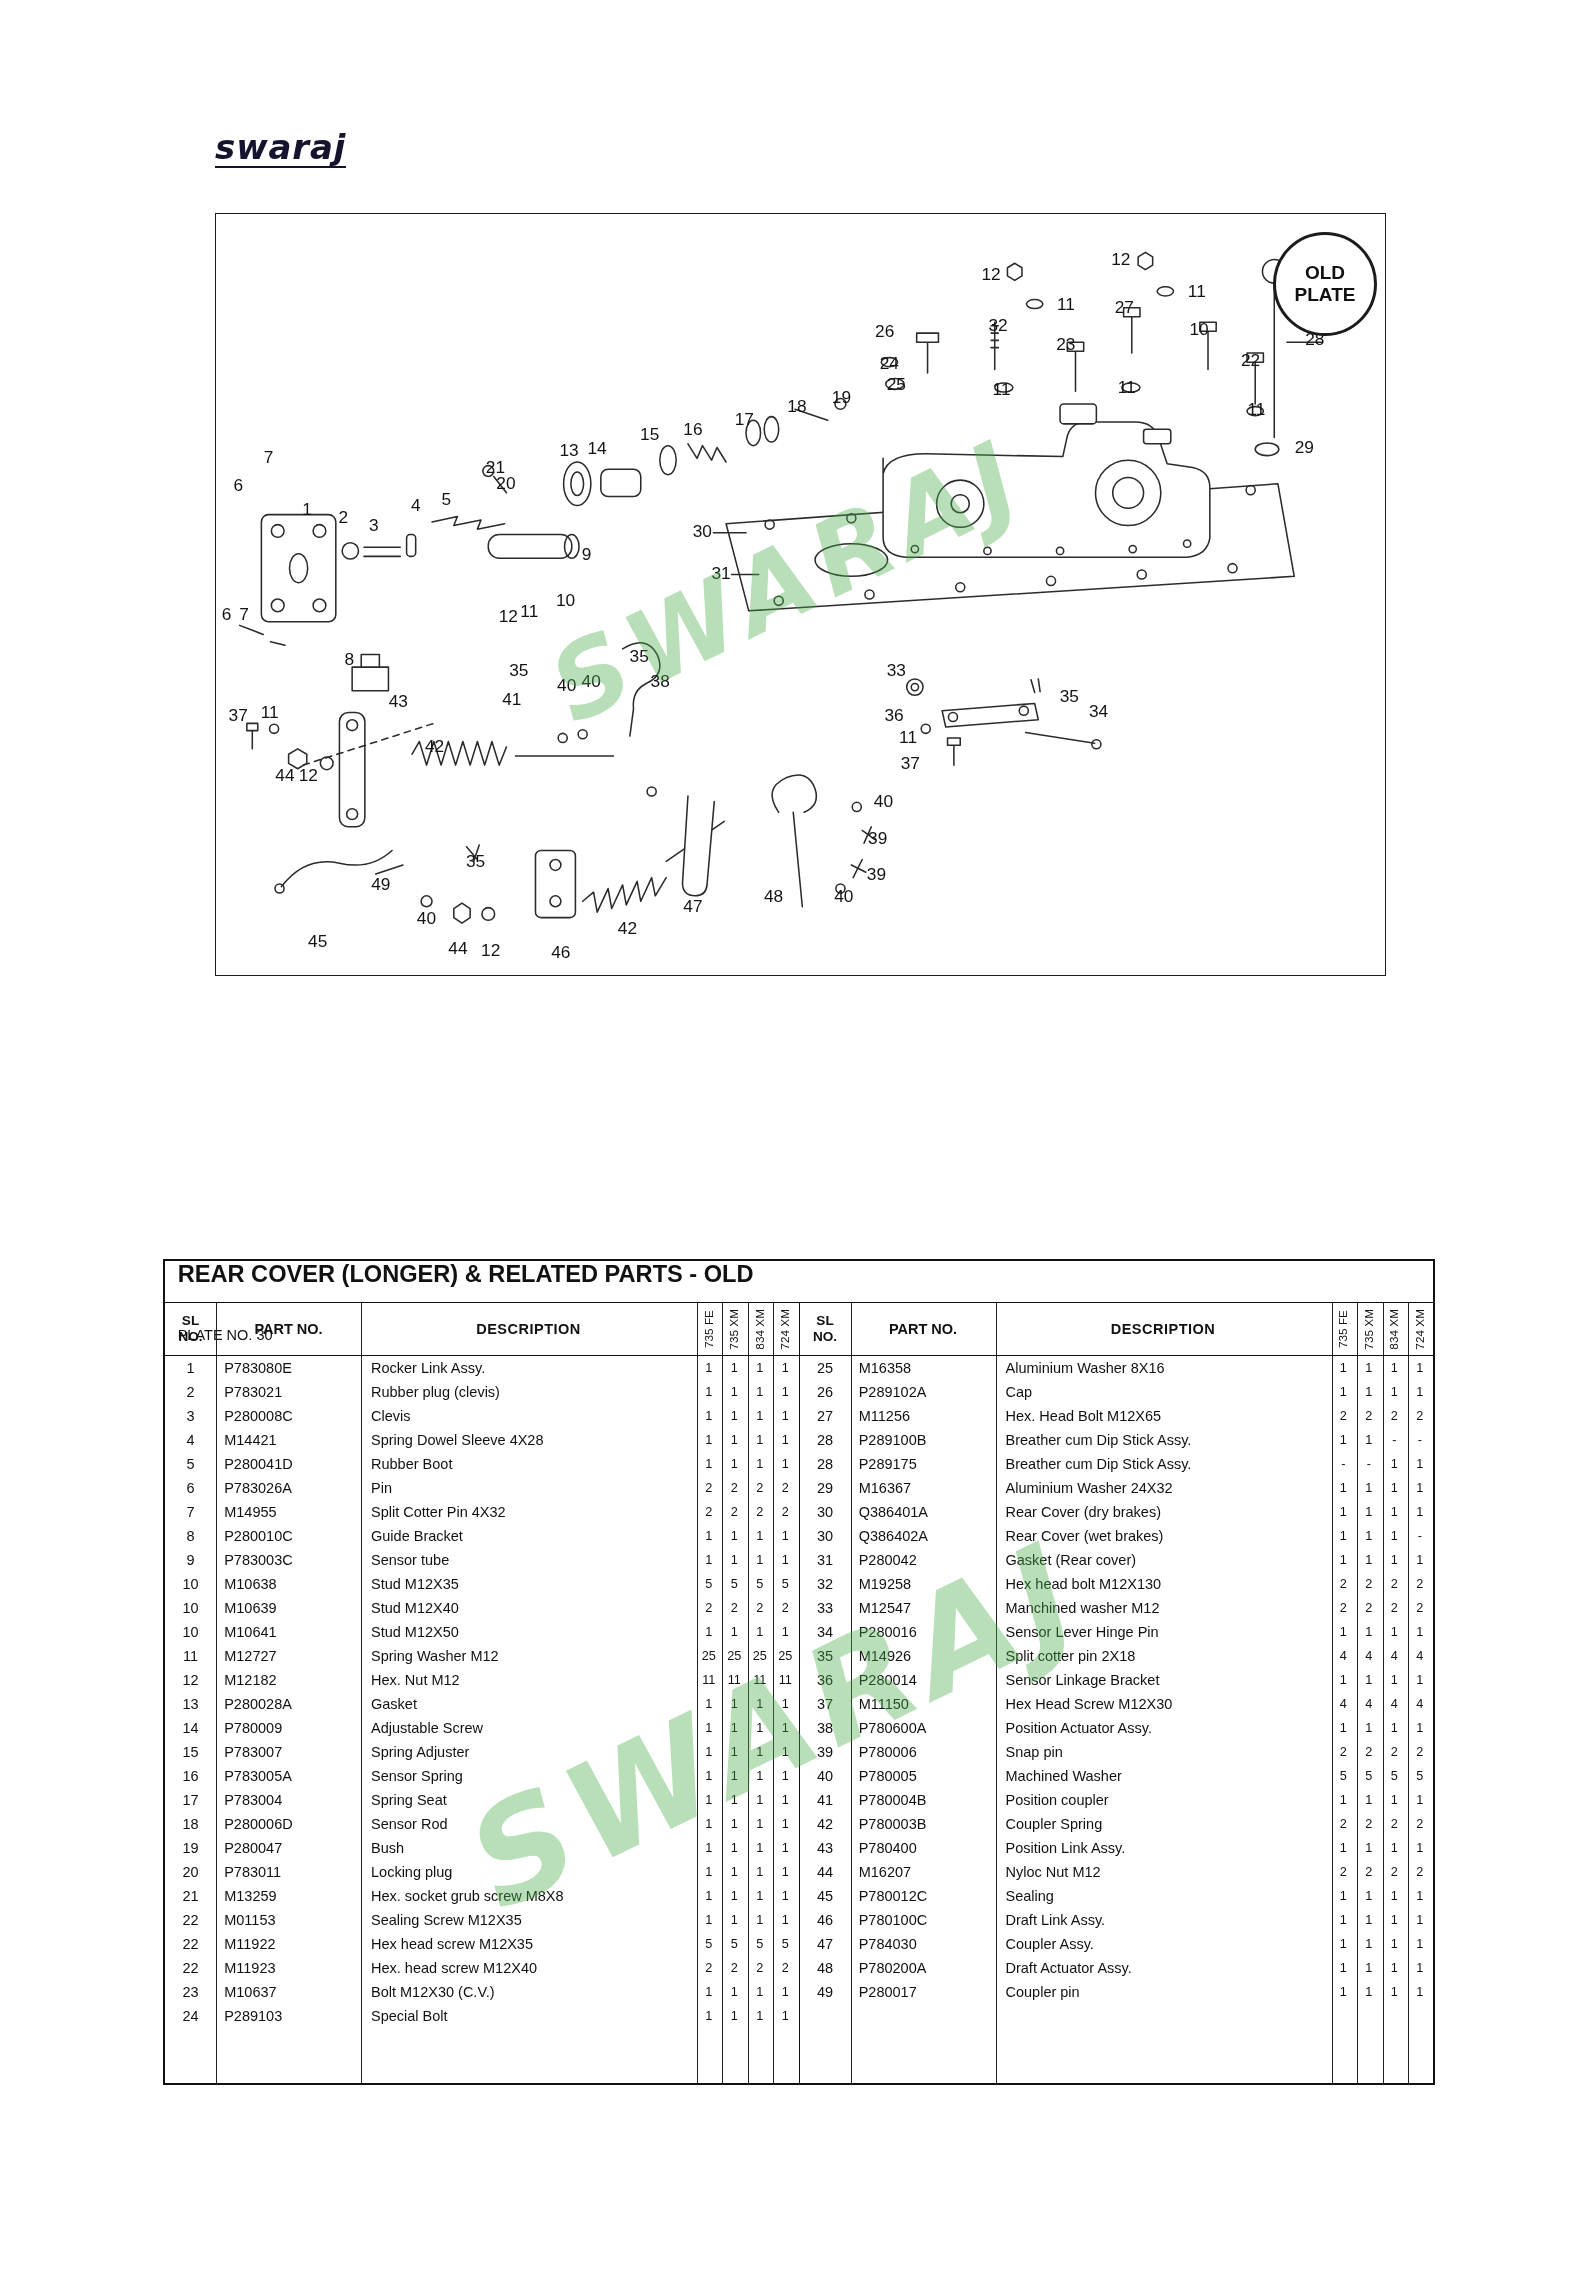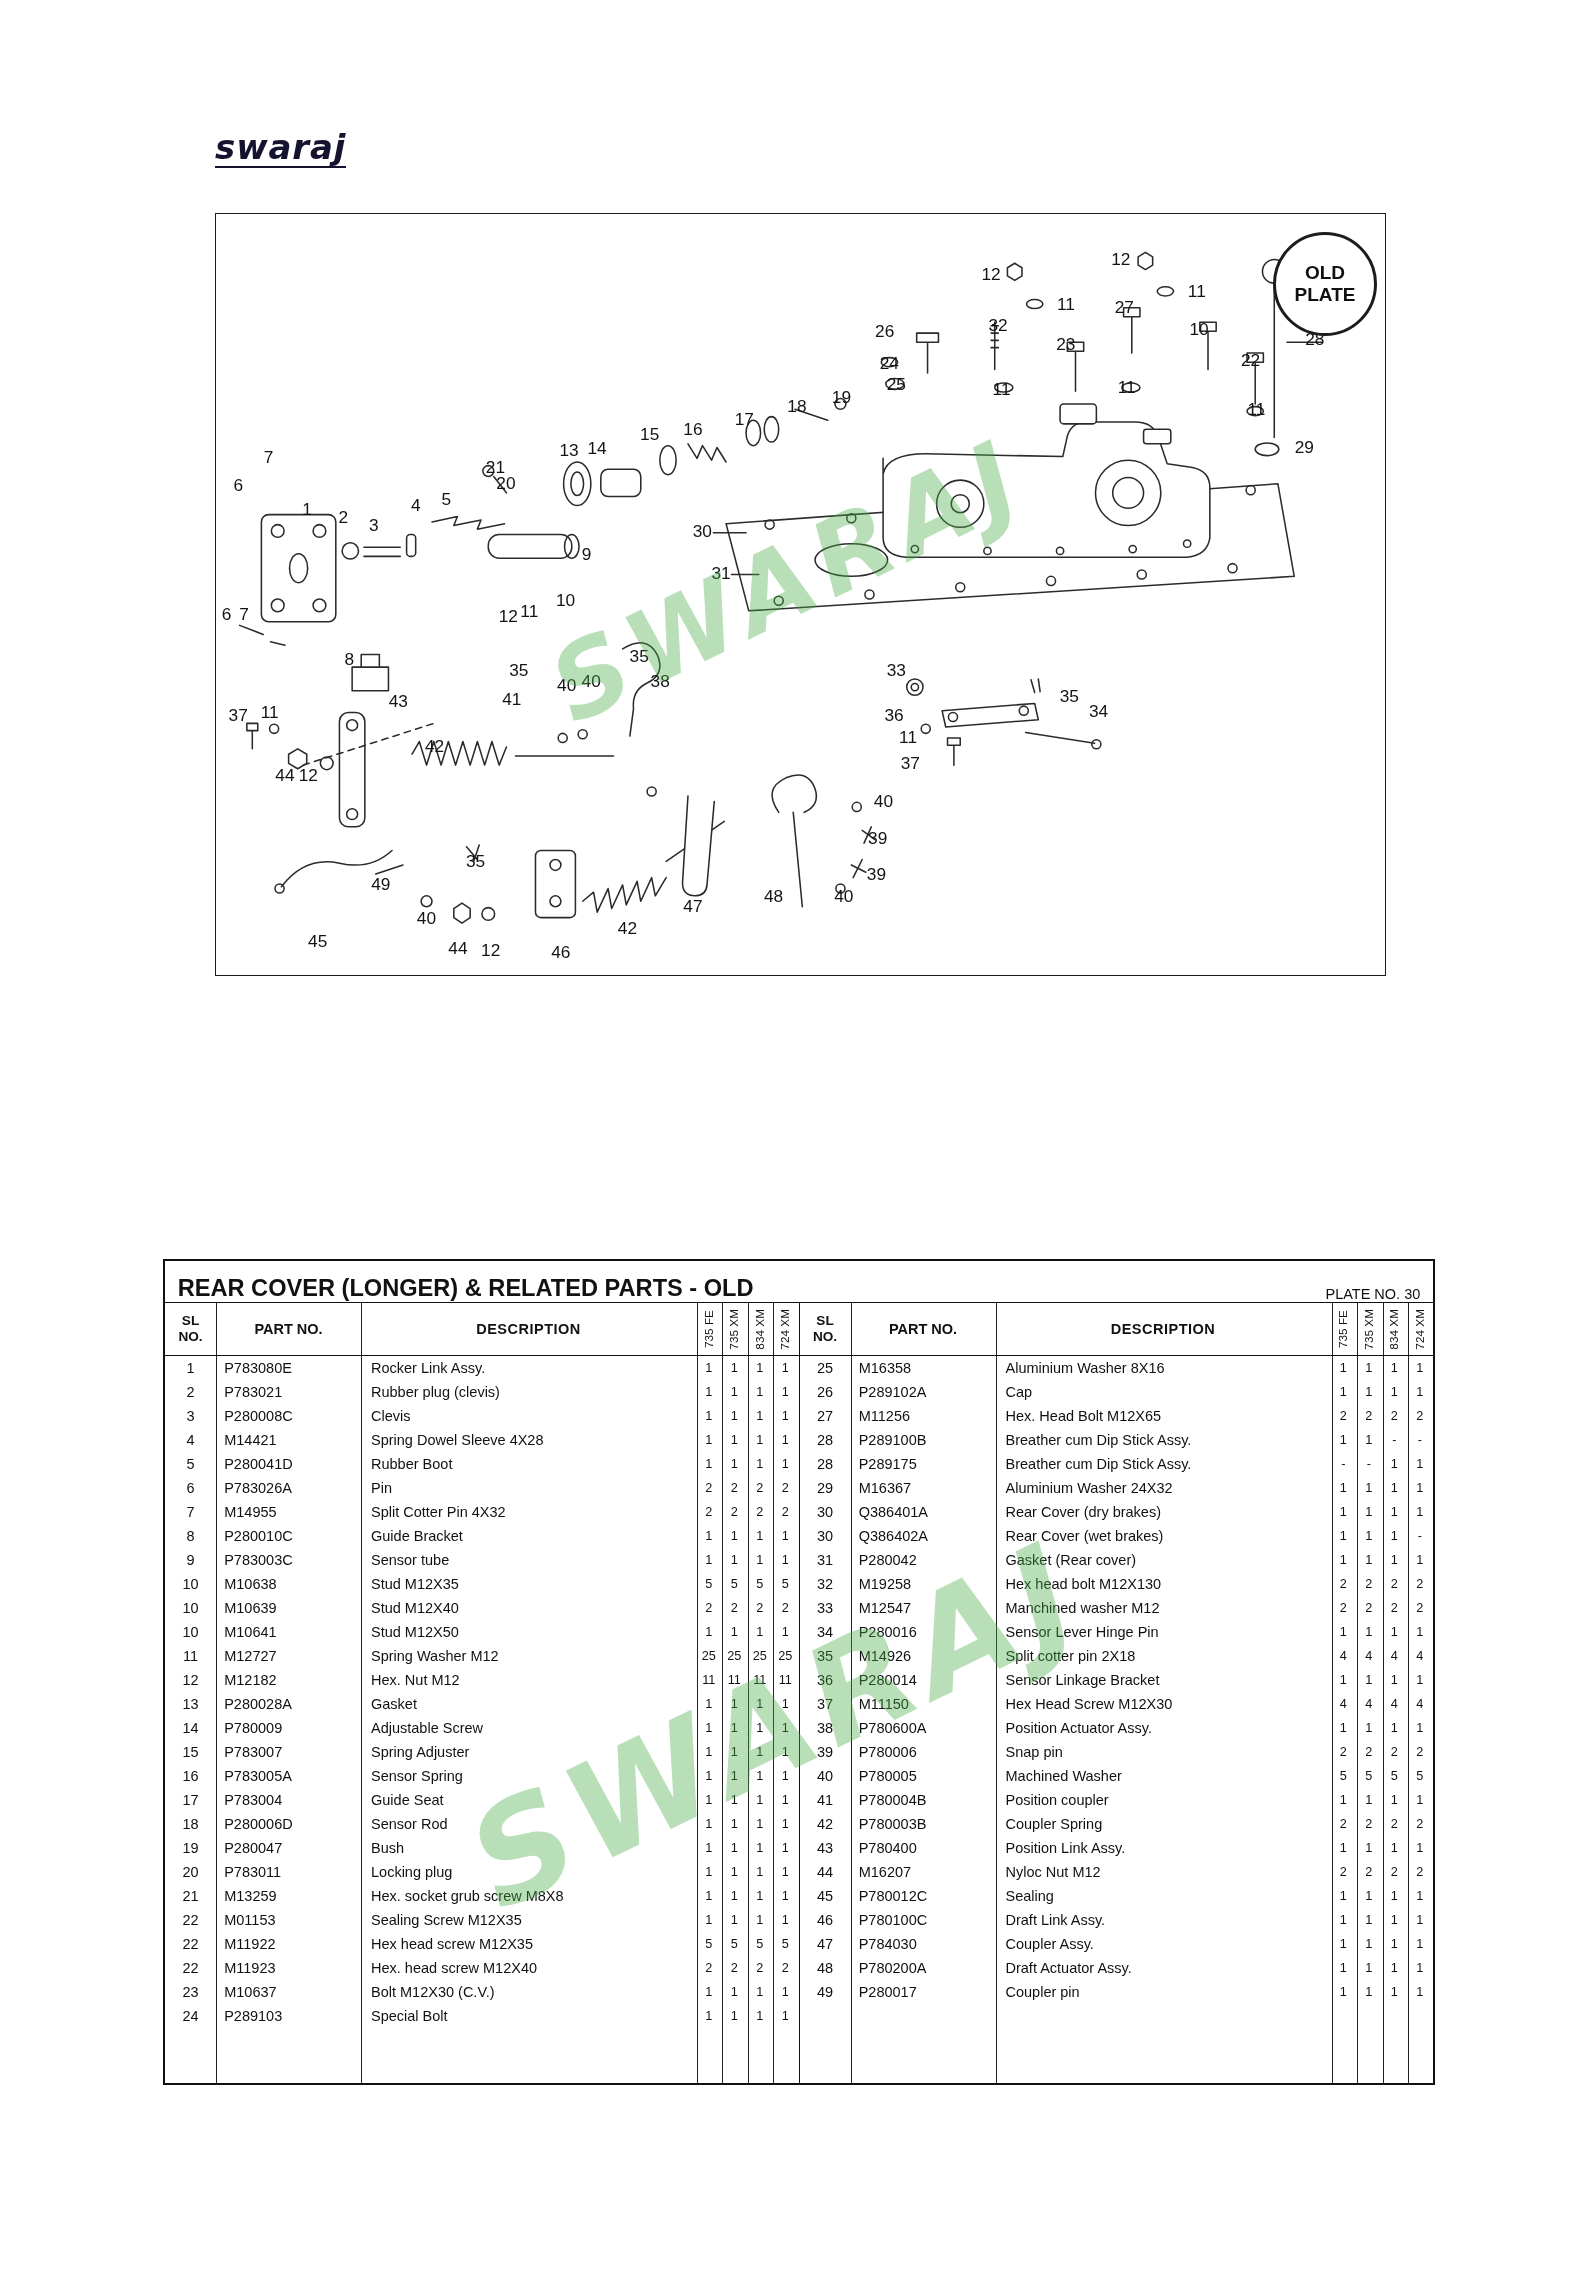--- a/index.html
+++ b/index.html
@@ -55,21 +55,21 @@
   .wm1 { left:572px; top:367px; font-size:102px; transform:translate(-50%,-50%) rotate(-26deg); }
   .wm2 { left:776px; top:1726px; font-size:135px; transform:translate(-50%,-50%) rotate(-26deg); }
 
   
   .parts {
     position:absolute; left:163px; top:1259px; width:1272px; height:826px;
     border:2.7px solid #111; background:#fff;
   }
   .band {
     height:42px; border-bottom:1.8px solid #111;
-    display:flex; align-items:flex-end; padding:0 12.7px;
+    display:flex; align-items:flex-start; padding:0 12.7px;flex-direction:column;
   }
   .band-title { flex:1; font-weight:bold; font-size:23.6px; }
   .band-plate { font-size:14.5px; white-space:nowrap;margin-top:39px; }
 
   .tbl-body { display:flex; height:calc(100% - 42px); }
   .half { position:relative; flex:1; }
   .half.left { border-right:1.8px solid #111; }
 
   .colline { position:absolute; top:0; bottom:0; width:0; border-left:1.4px solid #222; }
 
@@ -518,21 +518,21 @@
               <div class="pcell part">P783005A</div>
               <div class="pcell desc">Sensor Spring</div>
               <div class="pcell qty">1</div>
               <div class="pcell qty">1</div>
               <div class="pcell qty">1</div>
               <div class="pcell qty">1</div>
             </div>
             <div class="prow">
               <div class="pcell sl">17</div>
               <div class="pcell part">P783004</div>
-              <div class="pcell desc">Guide Seat</div>
+              <div class="pcell desc">Spring Seat</div>
               <div class="pcell qty">1</div>
               <div class="pcell qty">1</div>
               <div class="pcell qty">1</div>
               <div class="pcell qty">1</div>
             </div>
             <div class="prow">
               <div class="pcell sl">18</div>
               <div class="pcell part">P280006D</div>
               <div class="pcell desc">Sensor Rod</div>
               <div class="pcell qty">1</div>

